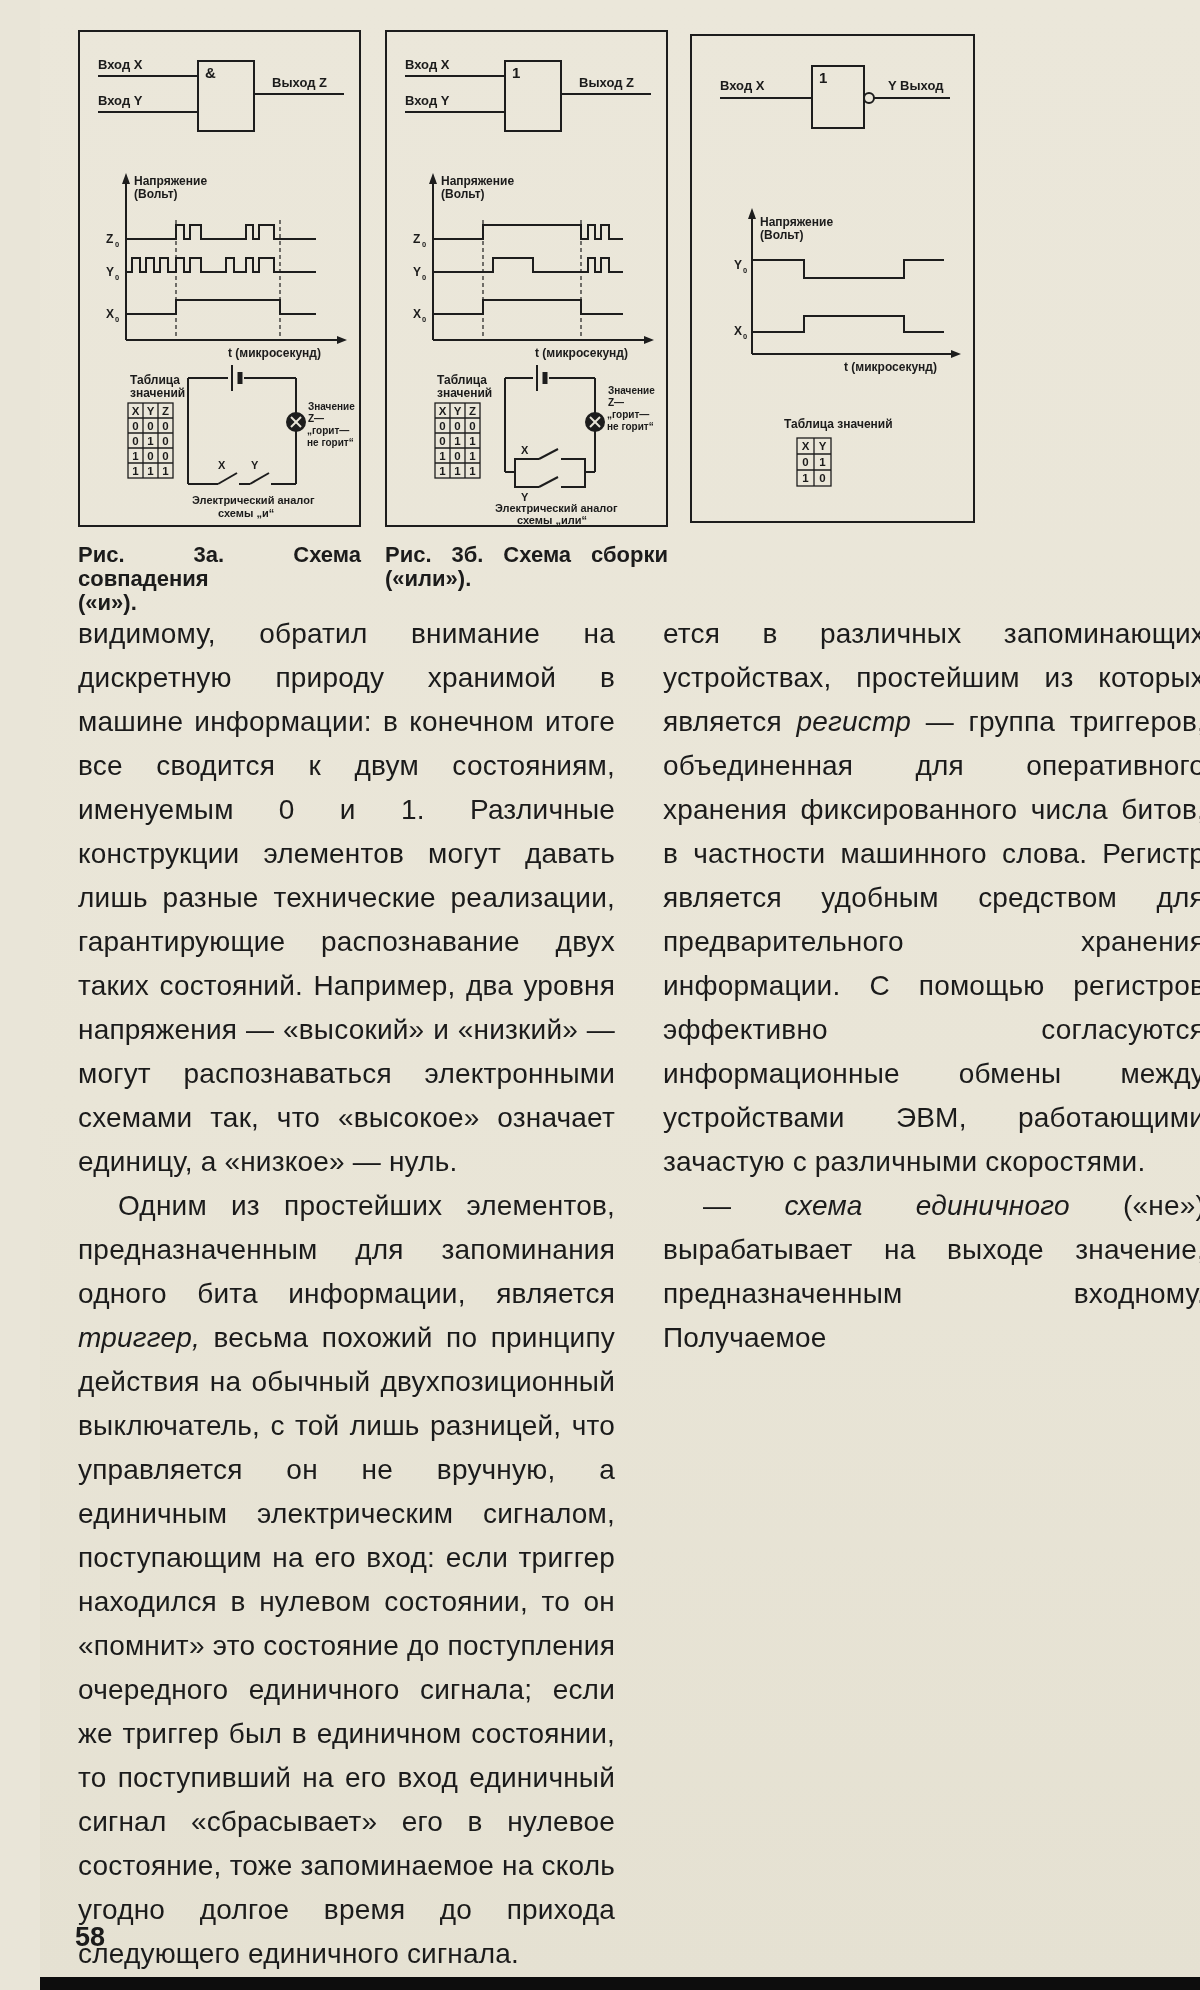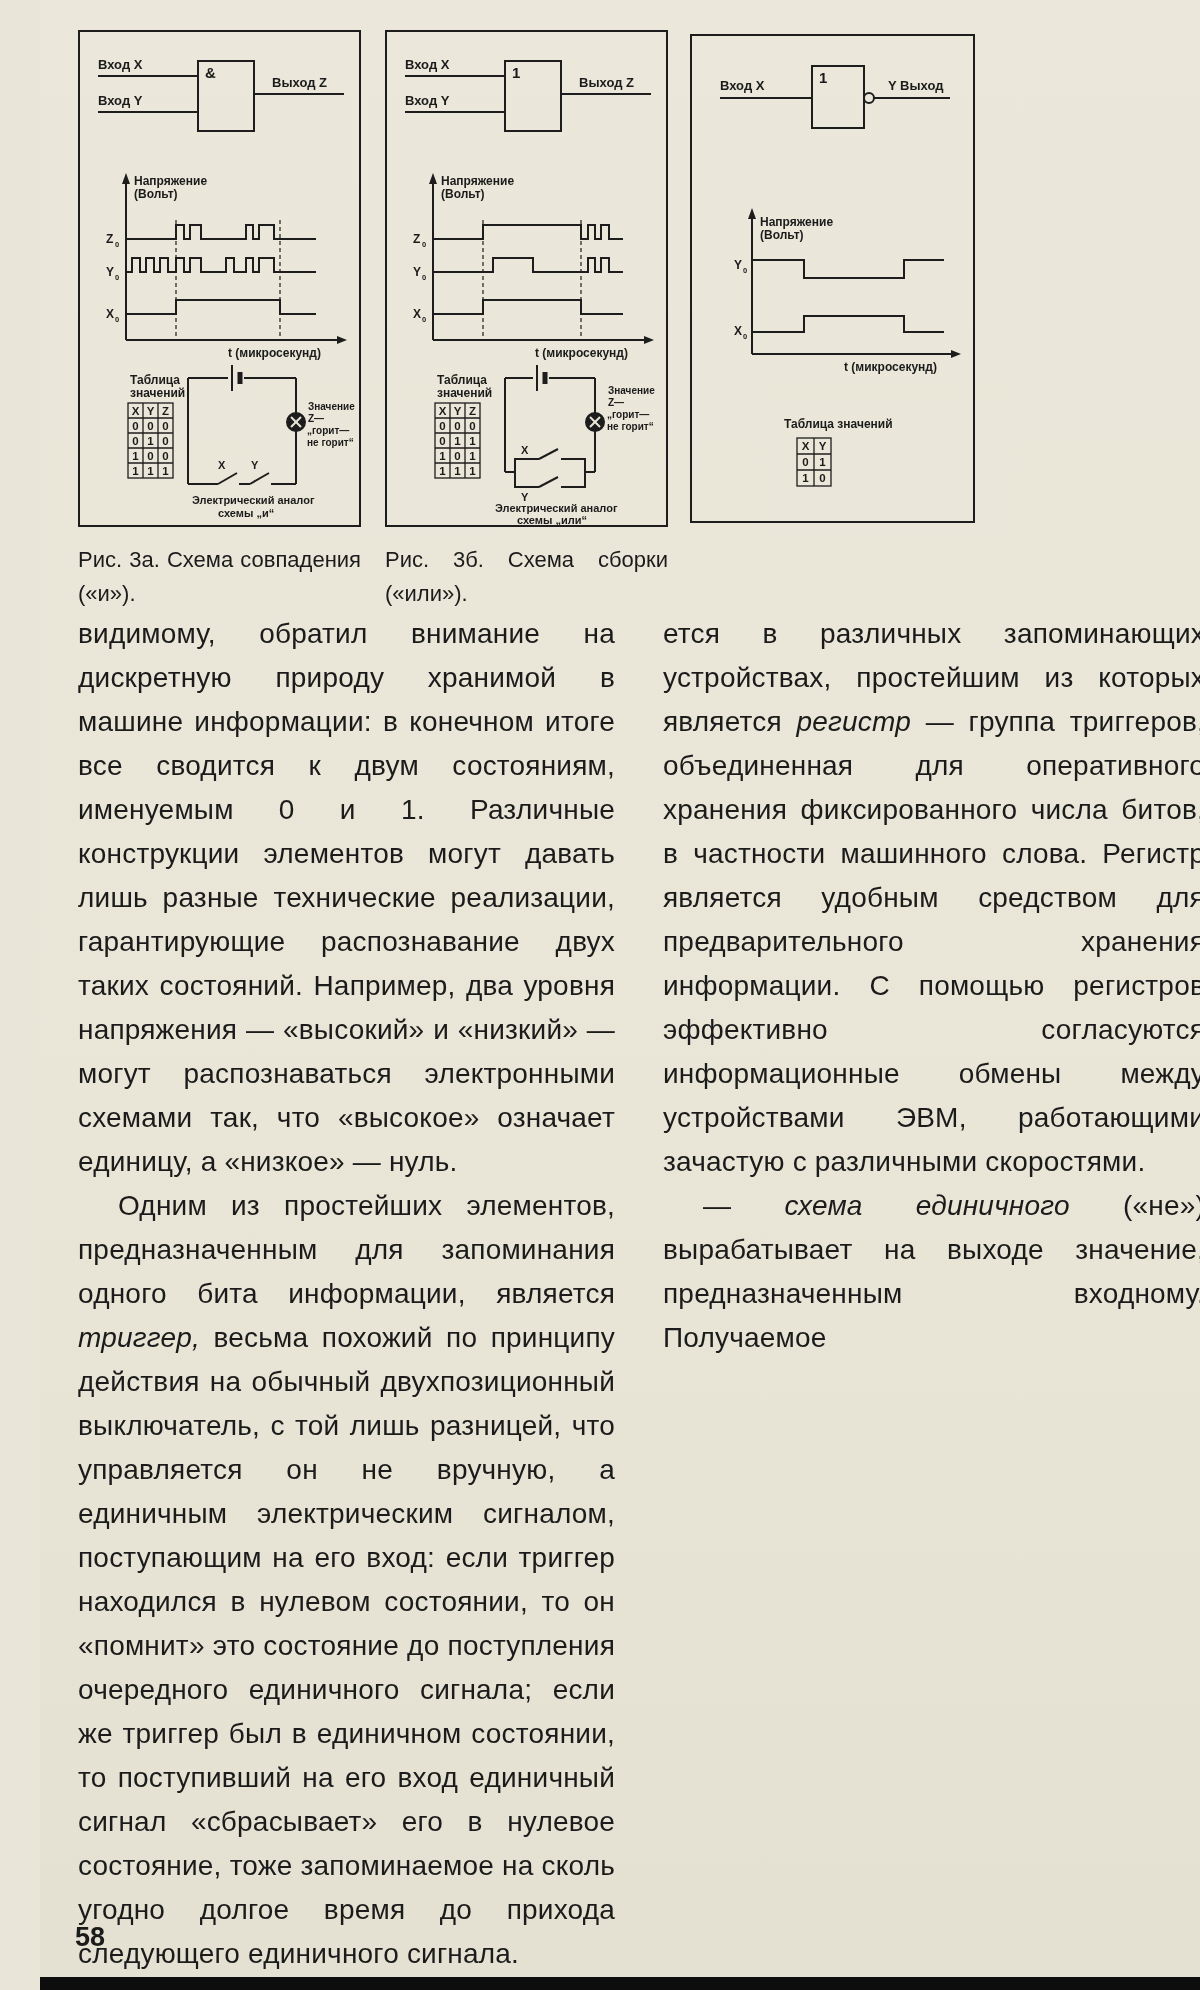--- a/index.html
+++ b/index.html
@@ -19,21 +19,21 @@
   svg .plate { stroke-width: 5; }
   svg .dash { stroke-width: 1.2; stroke-dasharray: 4 3; }
   svg polygon { fill: #1d1d1d; stroke: none; }
   svg .lamp { fill: #1d1d1d; }
   svg .lampx { stroke: #e9e5d8; stroke-width: 2; }
   svg text { stroke: none; fill: #1b1b1b; font-family: "Liberation Sans", sans-serif; font-weight: 700; }
   .t14 { font-size: 15px; } .t13 { font-size: 13px; } .t12 { font-size: 12px; }
   .t11 { font-size: 11px; } .t10 { font-size: 10px; } .t8 { font-size: 7.5px; }
   .tc  { font-size: 11.5px; text-anchor: middle; }
 
-  .caption { position: absolute; font-weight: 400; font-size: 22px; line-height: 34px; }
+  .caption { position: absolute; font-weight: 700; font-size: 22px; line-height: 24px; }
   .cap-l1 { display: block; text-align: justify; text-align-last: justify; }
   .cap-l2 { display: block; }
 
   .col { position: absolute; font-size: 28px; line-height: 44px; text-align: justify; letter-spacing: 0.2px; }
   .col p { margin: 0; text-indent: 40px; }
   .col p.noindent { text-indent: 0; }
   .col i { font-style: italic; }
 
   .pagenum { position: absolute; left: 35px; top: 1922px; font-size: 27px; font-weight: 700; }
   .scan-edge { position: absolute; left: 0; bottom: 0; width: 100%; height: 13px; background: #0d0d0d; }

